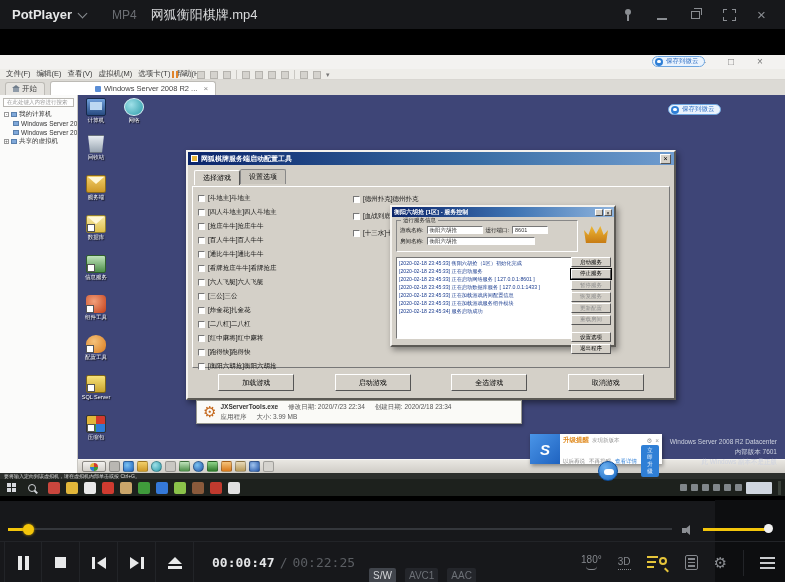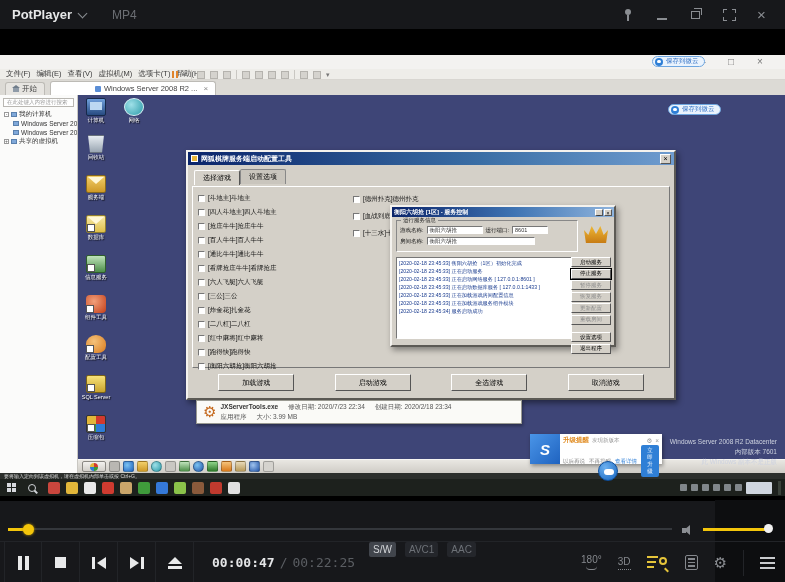--- a/index.html
+++ b/index.html
@@ -220,21 +220,21 @@
   .tri-l { border-top:6px solid transparent; border-bottom:6px solid transparent; border-right:9px solid #e8e9ea; }
   .tri-r { border-top:6px solid transparent; border-bottom:6px solid transparent; border-left:9px solid #e8e9ea; }
   .vbar { width:3px; height:12px; background:#e8e9ea; }
   .eject { display:flex; flex-direction:column; align-items:center; gap:2px; }
   .eject .tri-u { border-left:7px solid transparent; border-right:7px solid transparent; border-bottom:7px solid #e8e9ea; }
   .eject .ebar { width:14px; height:3px; background:#e8e9ea; }
   .time { display:flex; align-items:center; margin-left:18px; font-family:"DejaVu Sans Mono", monospace; font-size:13px; }
   .t-cur { color:#e4e5e7; font-weight:bold; }
   .t-sep { color:#5b5e63; margin:0 5px; }
   .t-tot { color:#5b5e63; }
-  .badges { display:flex; align-items:flex-start; gap:9px; margin-left:14px; }
+  .badges { display:flex; align-items:flex-end; gap:9px; margin-left:14px; }
   .badge { font-size:10px; padding:2px 4px; border-radius:2px; }
   .b-sw { background:#41454c; color:#d3d5d8; }
   .b-dim { background:#24262b; color:#6d7177; }
   .right-ics { margin-left:auto; display:flex; align-items:center; gap:16px; margin-right:10px; }
   .lab360 { display:flex; flex-direction:column; align-items:center; color:#85888d; font-size:10px; line-height:1; }
   .arc { width:11px; height:4px; border-bottom:1.5px solid #85888d; border-radius:0 0 8px 8px; margin-top:1px; }
   .lab3d { color:#85888d; font-size:10px; border-bottom:1.5px dotted #85888d; padding-bottom:2px; }
   .srch { position:relative; width:22px; height:16px; }
   .srch i { position:absolute; left:0; height:2px; background:#e5c43a; }
   .srch i:nth-child(1){ top:1px; width:11px; }
@@ -251,20 +251,21 @@
 </style>
 </head>
 <body>
 
 <div class="app">
 
   <div class="ptitle">
     <span class="pt-app">PotPlayer</span>
     <span class="pt-caret"></span>
     <span class="pt-fmt">MP4</span>
+    <span class="pt-file">网狐衡阳棋牌.mp4</span>
     <div class="pt-right">
       <span class="pt-ic">
           <i class="pin-head"></i>
           <i class="pin-stem"></i>
         </span>
       <span class="pt-ic">
           <i class="min-bar"></i>
         </span>
       <span class="pt-ic">
           <i class="rest-box2"></i>

